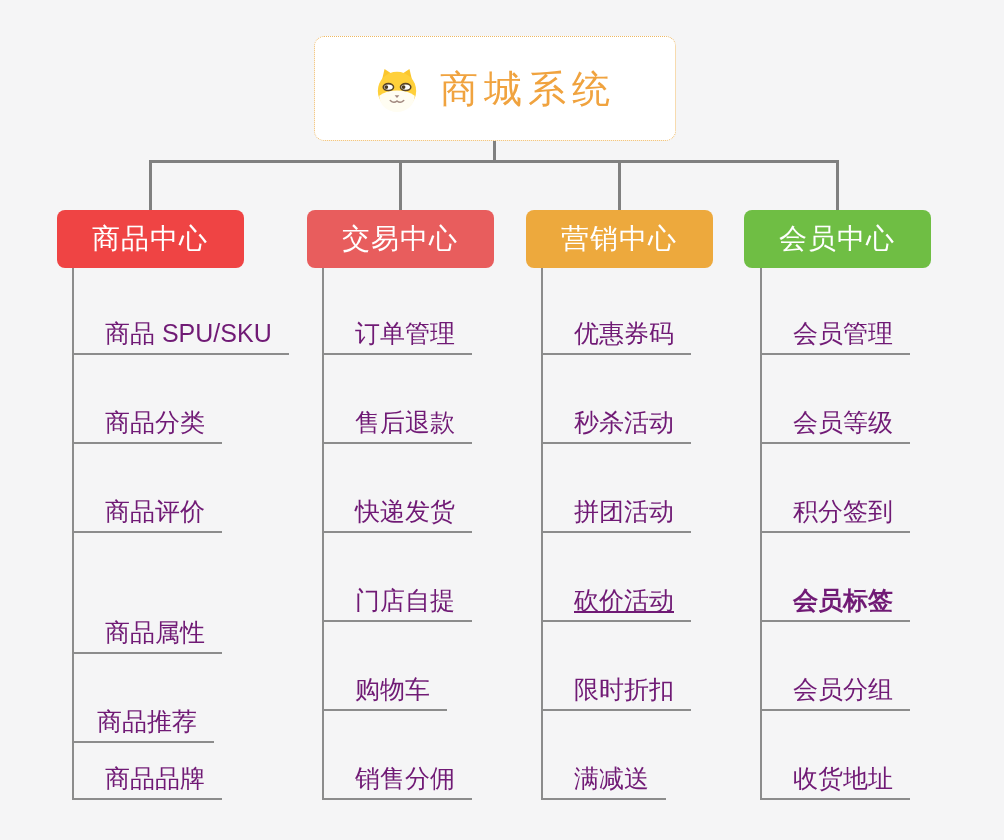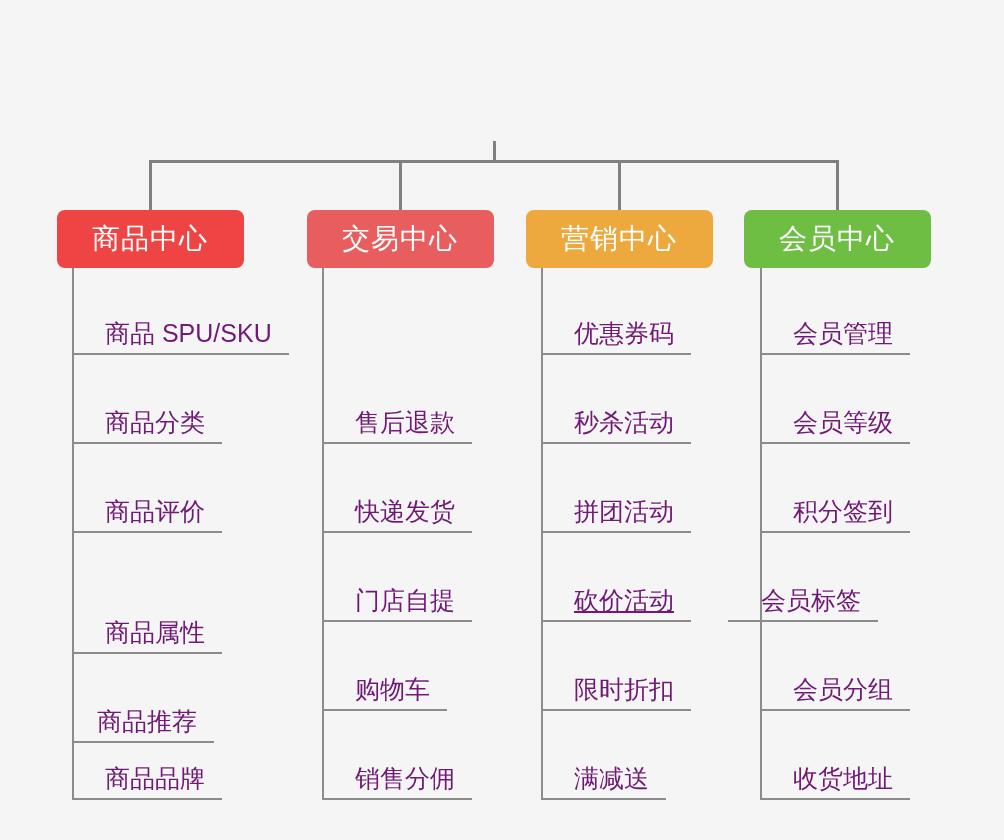--- a/index.html
+++ b/index.html
@@ -41,39 +41,61 @@
     font-size:25px;color:#701a75;line-height:28px;
     padding:0 17px 6px 33px;border-bottom:2px solid #8c8c8c;
     white-space:nowrap;
   }
 </style>
 </head>
 <body>
 
 <div id="canvas">
 
+  <div class="root-node">
+    <svg class="root-icon" viewBox="0 0 48 48">
+
+      <path d="M8 16 L11 3 L20 9 Z" fill="#fbc62d"></path>
+      <path d="M40 16 L37 3 L28 9 Z" fill="#fbc62d"></path>
+
+      <circle cx="24" cy="26" r="20" fill="#ffd03a"></circle>
+
+      <path d="M5.5 31 a18.5 17 0 0 0 37 0 a24 15 0 0 0 -37 0 Z" fill="#fffdf2"></path>
+
+      <ellipse cx="15" cy="22" rx="5.4" ry="3.6" fill="#ffffff" stroke="#5a4526" stroke-width="1.6"></ellipse>
+      <ellipse cx="33" cy="22" rx="5.4" ry="3.6" fill="#ffffff" stroke="#5a4526" stroke-width="1.6"></ellipse>
+      <circle cx="12.8" cy="22" r="2" fill="#4a3a20"></circle>
+      <circle cx="30.8" cy="22" r="2" fill="#4a3a20"></circle>
+
+      <path d="M21.5 30.5 h5 l-2.5 3 Z" fill="#a1887f"></path>
+
+      <path d="M17 36 q3.5 3.5 7 0.5 q3.5 3 7 -0.5" fill="none" stroke="#a1887f" stroke-width="1.6" stroke-linecap="round"></path>
+    </svg>
+    <span class="root-title">商城系统</span>
+  </div>
 
 <div class="line" style="left: 493px; top: 141px; width: 3px; height: 22px;"></div>
     <div class="line" style="left: 148.5px; top: 160px; width: 690px; height: 3px;"></div>
     <div class="line" style="left: 148.5px; top: 160px; width: 3px; height: 50px;"></div>
     <div class="cat-box" style="left: 56.5px; top: 210px; background: #ef4444;">
       <span>商品中心</span>
     </div>
     <div class="thin-line" style="left: 72px; top: 268px; width: 2px; height: 532px;"></div>
     <div class="leaf" style="left: 72px; top: 319px;">商品 SPU/SKU</div>
     <div class="leaf" style="left: 72px; top: 408px;">商品分类</div>
     <div class="leaf" style="left: 72px; top: 497px;">商品评价</div>
     <div class="leaf" style="left: 72px; top: 618px;">商品属性</div>
     <div class="leaf" style="left: 72px; top: 707px; padding-left: 25px;">商品推荐</div>
     <div class="leaf" style="left: 72px; top: 764px;">商品品牌</div>
     <div class="line" style="left: 398.5px; top: 160px; width: 3px; height: 50px;"></div>
     <div class="cat-box" style="left: 306.5px; top: 210px; background: rgb(232, 93, 93);">
       <span>交易中心</span>
     </div>
     <div class="thin-line" style="left: 322px; top: 268px; width: 2px; height: 532px;"></div>
+    <div class="leaf" style="left: 322px; top: 319px;">订单管理</div>
     <div class="leaf" style="left: 322px; top: 408px;">售后退款</div>
     <div class="leaf" style="left: 322px; top: 497px;">快递发货</div>
     <div class="leaf" style="left: 322px; top: 586px;">门店自提</div>
     <div class="leaf" style="left: 322px; top: 675px;">购物车</div>
     <div class="leaf" style="left: 322px; top: 764px;">销售分佣</div>
     <div class="line" style="left: 617.5px; top: 160px; width: 3px; height: 50px;"></div>
     <div class="cat-box" style="left: 525.5px; top: 210px; background: rgb(237, 169, 61);">
       <span>营销中心</span>
     </div>
     <div class="thin-line" style="left: 541px; top: 268px; width: 2px; height: 532px;"></div>
@@ -84,16 +106,16 @@
     <div class="leaf" style="left: 541px; top: 675px;">限时折扣</div>
     <div class="leaf" style="left: 541px; top: 764px;">满减送</div>
     <div class="line" style="left: 835.5px; top: 160px; width: 3px; height: 50px;"></div>
     <div class="cat-box" style="left: 743.5px; top: 210px; background: rgb(111, 190, 68);">
       <span>会员中心</span>
     </div>
     <div class="thin-line" style="left: 760px; top: 268px; width: 2px; height: 532px;"></div>
     <div class="leaf" style="left: 760px; top: 319px;">会员管理</div>
     <div class="leaf" style="left: 760px; top: 408px;">会员等级</div>
     <div class="leaf" style="left: 760px; top: 497px;">积分签到</div>
-    <div class="leaf" style="left: 728px; top: 586px;">会员标签</div>
+    <div class="leaf" style="left: 760px; top: 586px; font-weight: bold;">会员标签</div>
     <div class="leaf" style="left: 760px; top: 675px;">会员分组</div>
     <div class="leaf" style="left: 760px; top: 764px;">收货地址</div>
   </div>
 
 </body></html>

